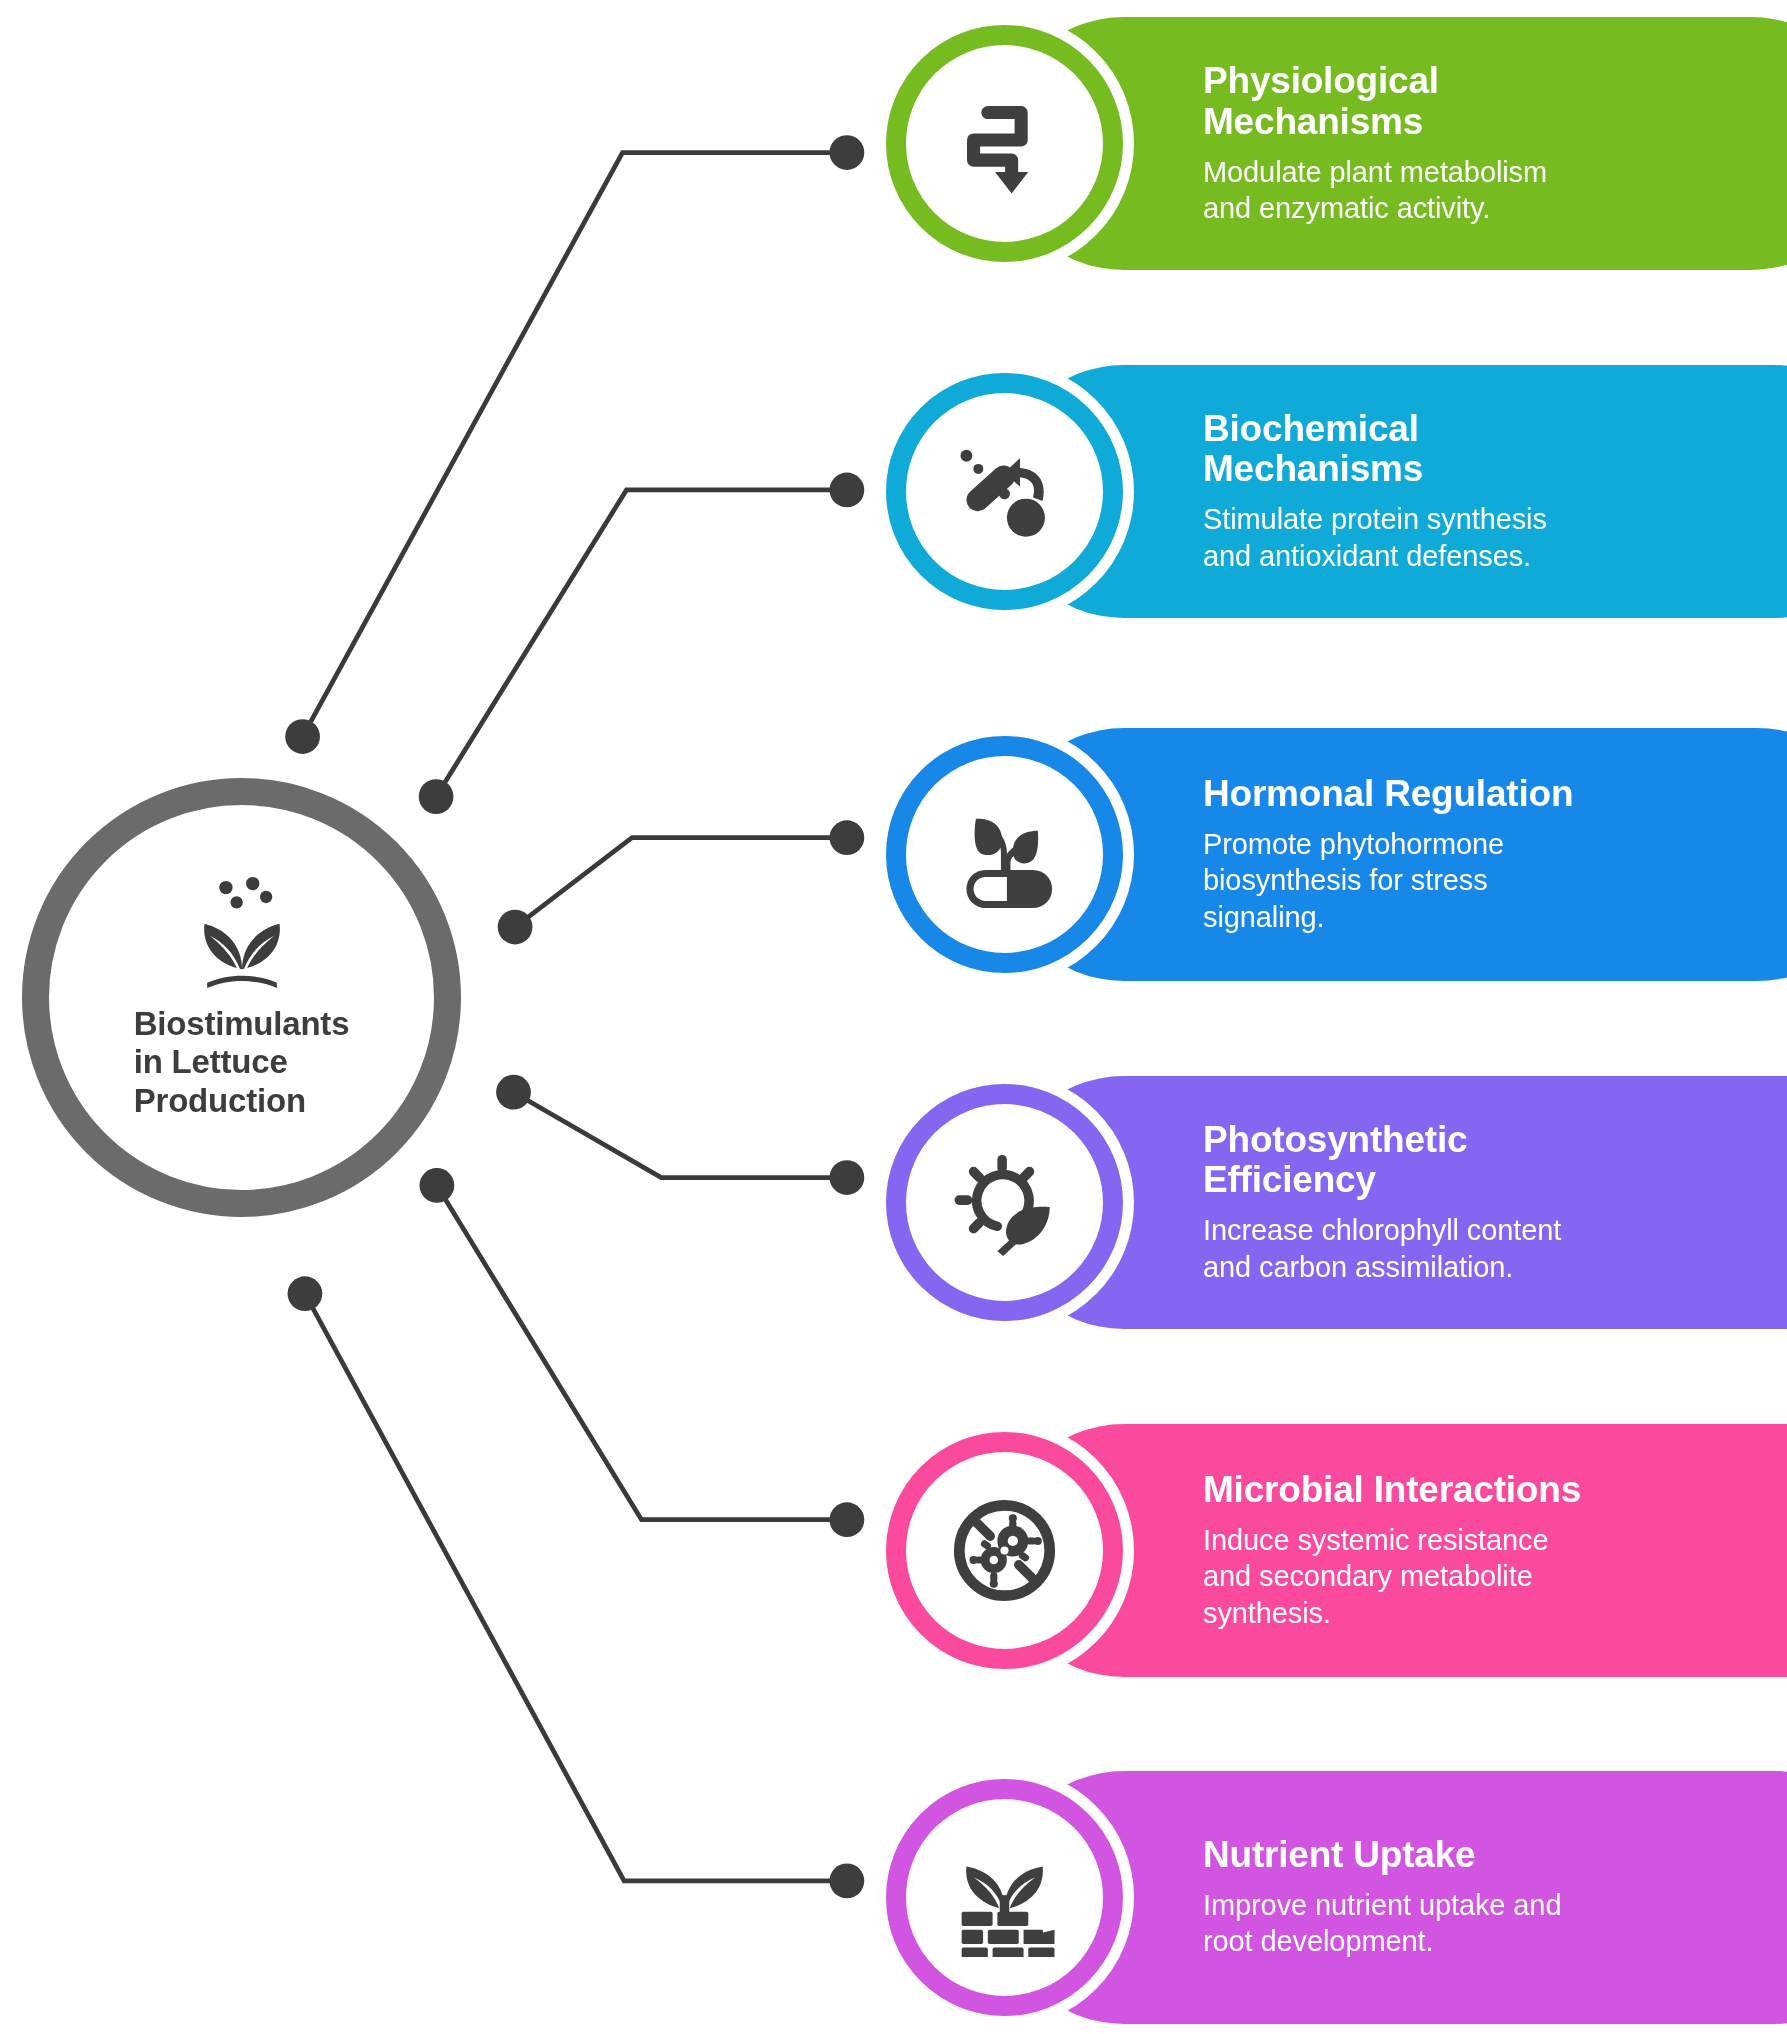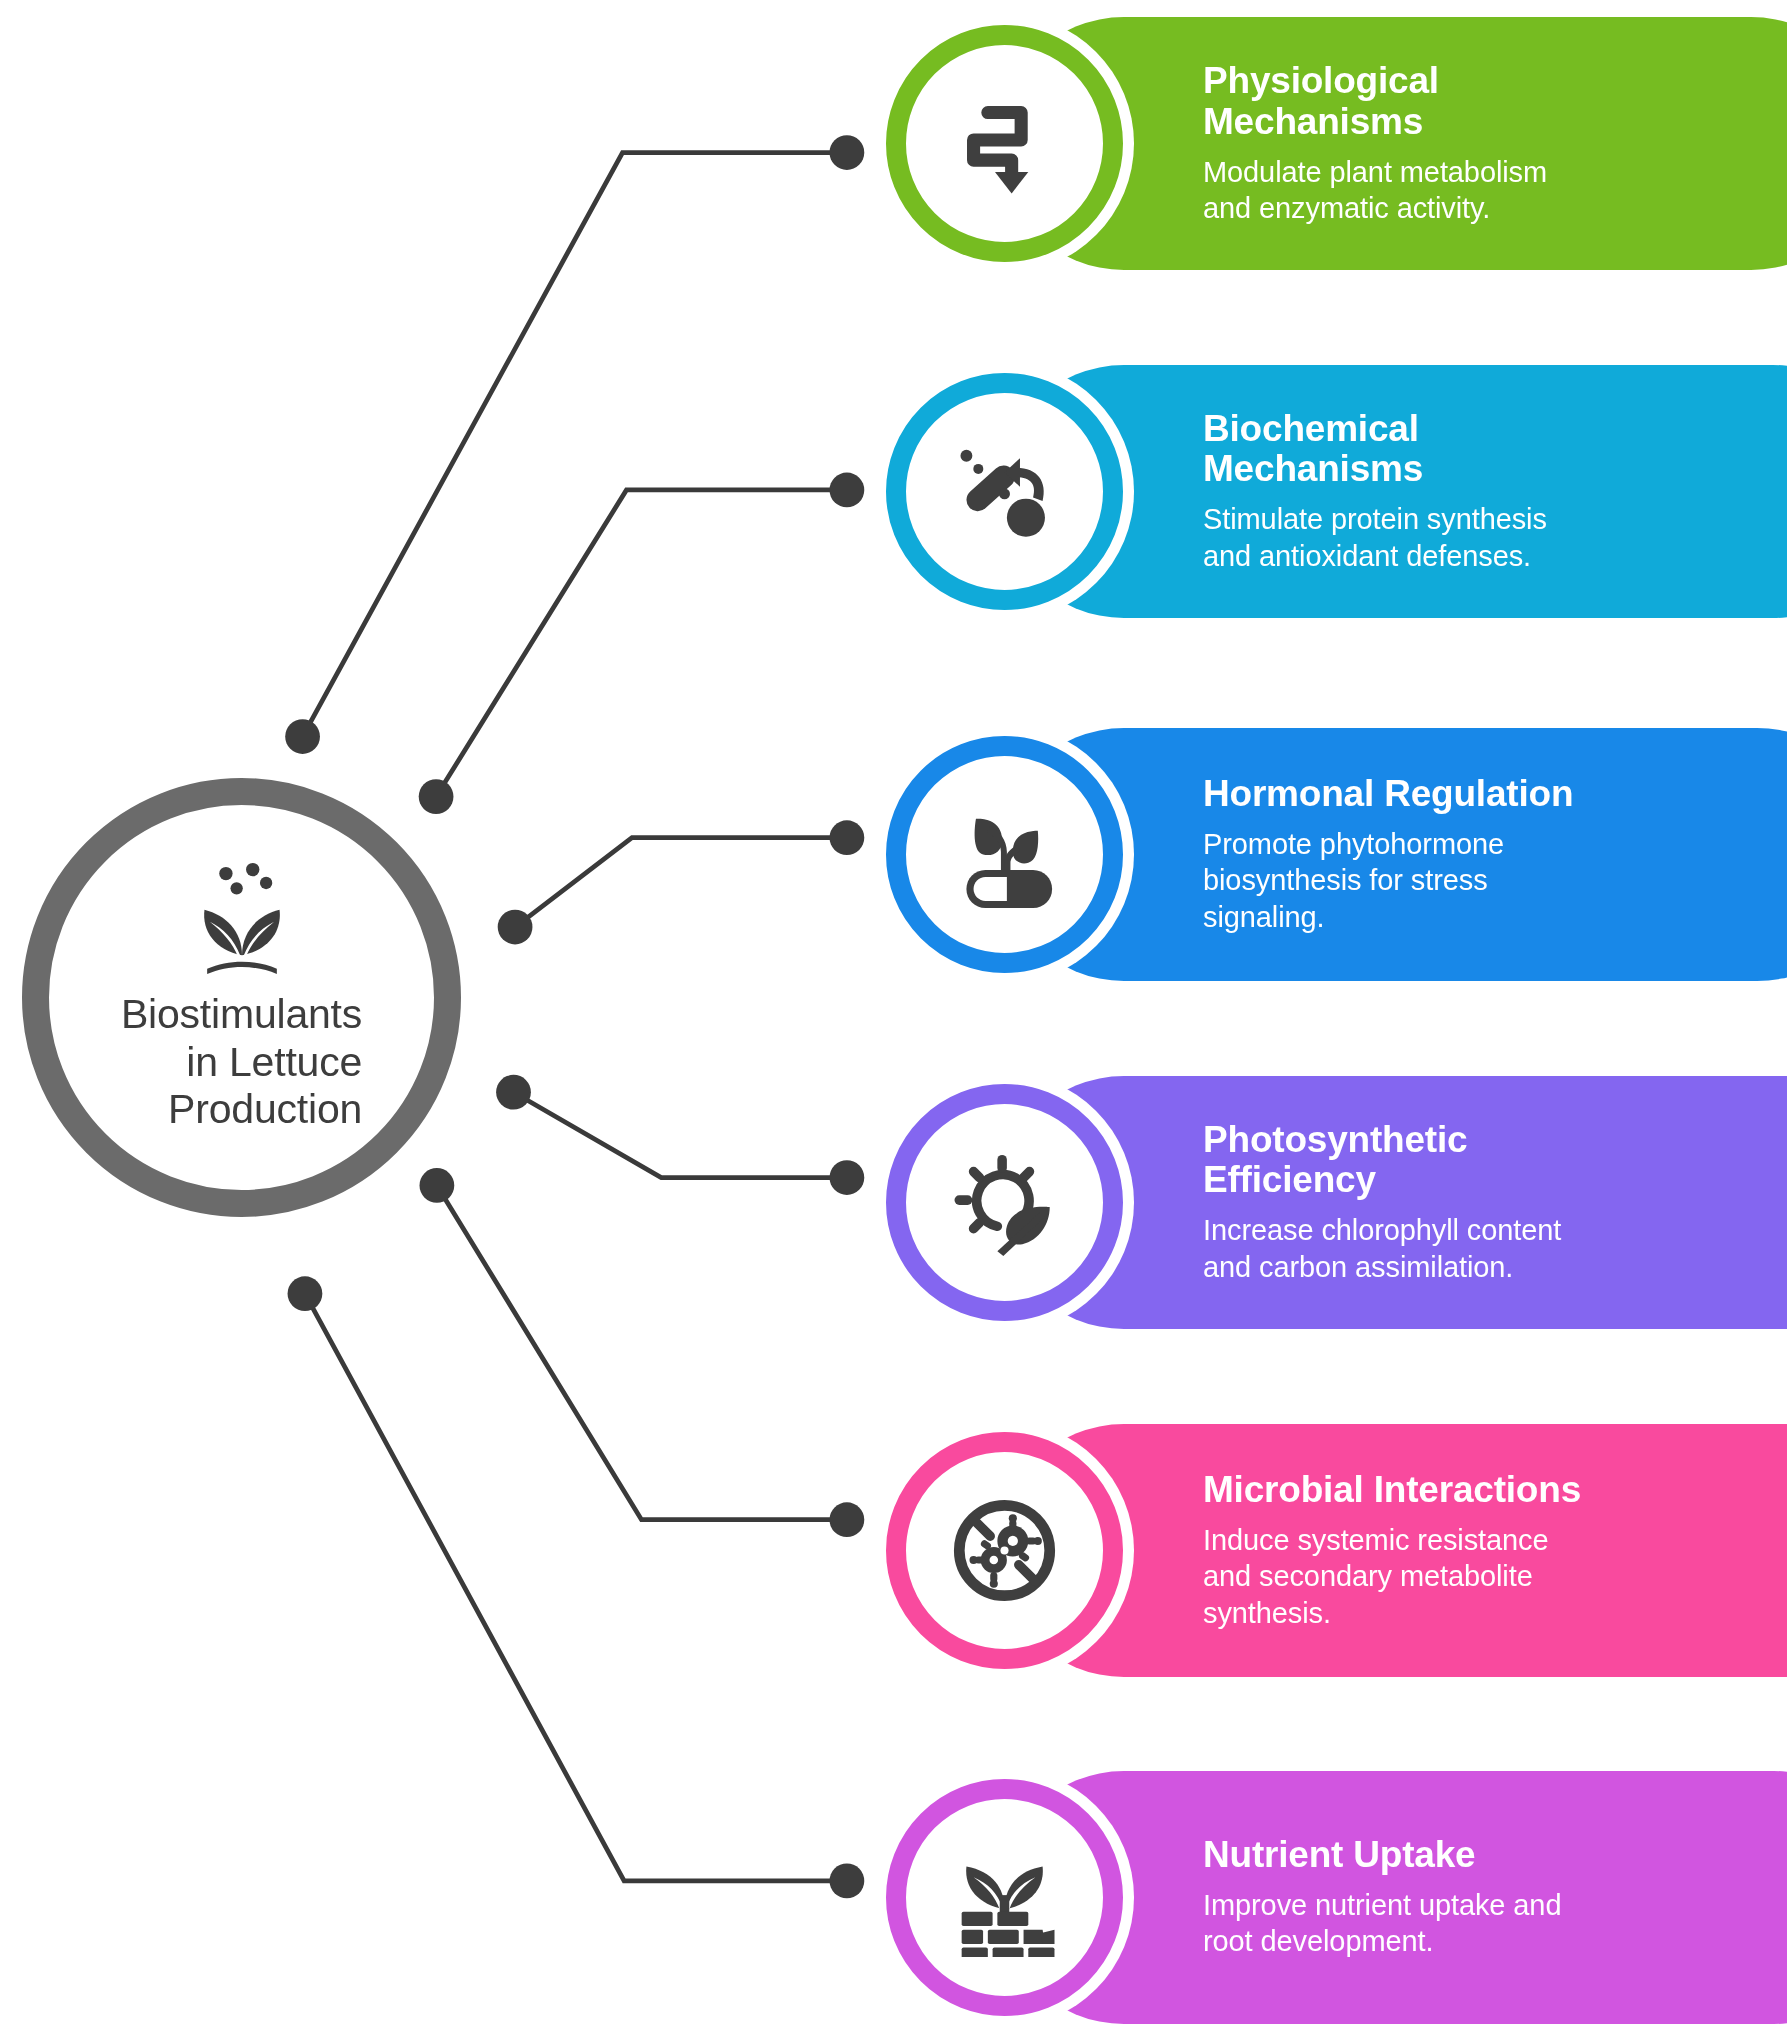--- a/index.html
+++ b/index.html
@@ -52,24 +52,24 @@
     flex-direction: column;
     align-items: center;
     justify-content: center;
   }
   #hub-icon {
     width: 134px;
     height: 119px;
     margin-bottom: 11px;
   }
   #hub-label {
-    font-size: 41px;
-    font-weight: normal;
+    font-size: 33px;
+    font-weight: bold;
     color: #3d3d3d;
-    text-align: right;
+    text-align: left;
     line-height: 1.17;
     letter-spacing: -0.2px;
     white-space: pre-line;
   }
   
   .row {
     position: absolute;
     left: 886px;
     height: 253px;
     z-index: 2;

